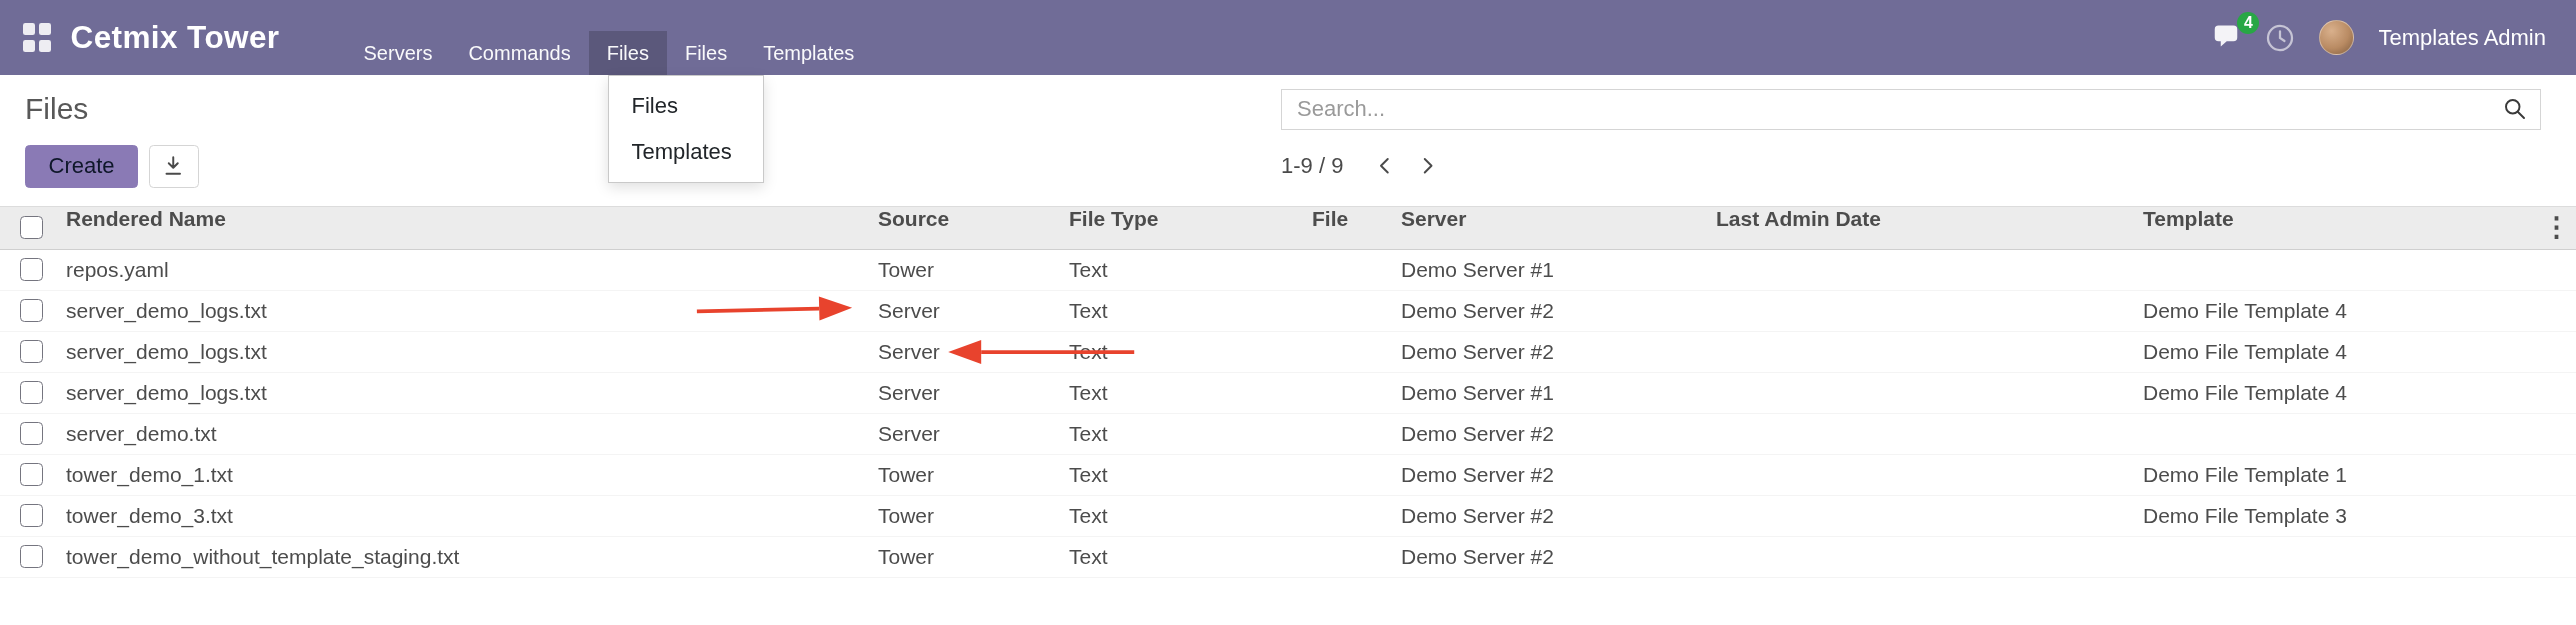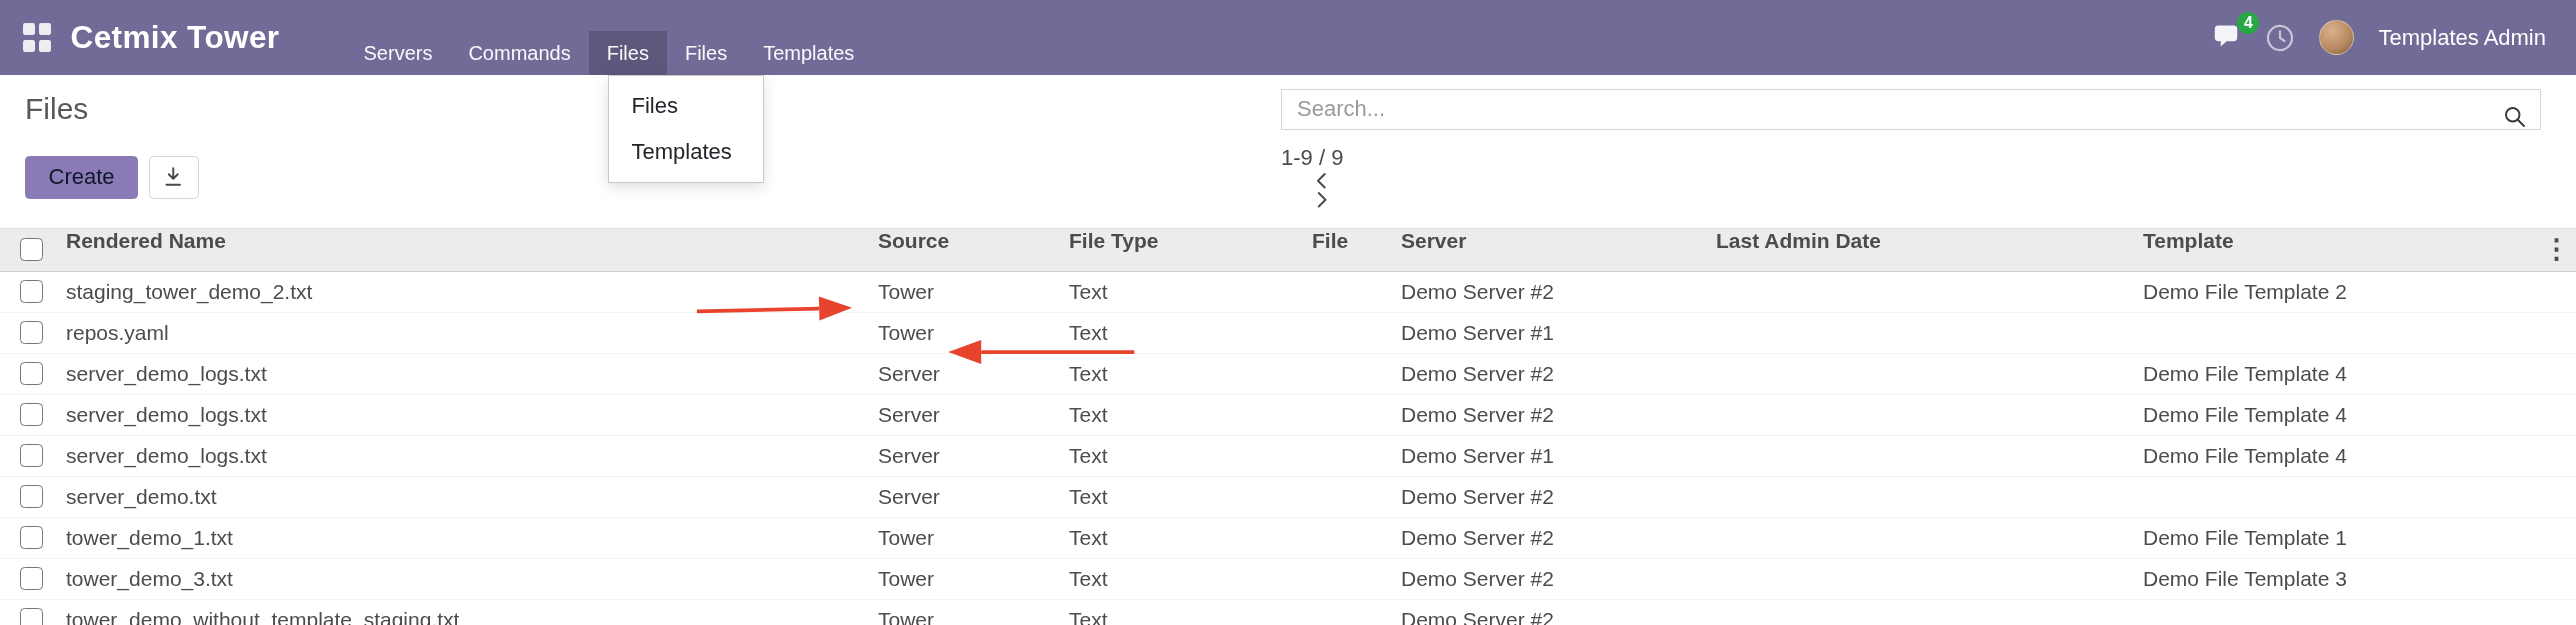--- a/index.html
+++ b/index.html
@@ -66,21 +66,21 @@
     font-size:22px;color:#212529;text-decoration:none;
     padding:9.8px 25.5px 9.8px 22.5px;cursor:pointer;white-space:nowrap;
   }
 
   
   .control-panel{padding:12px 35px 18px 25px;}
   .cp-row1{display:flex;justify-content:space-between;align-items:center;height:44px;}
   .page-title{font-size:30px;font-weight:400;color:#585858;}
   .search-box{
     width:1260px;height:41px;background:#fff;
-    border:0.8px solid #d5d5d5;display:flex;align-items:flex-end;
+    border:0.8px solid #d5d5d5;display:flex;align-items:center;
   }
   .search-box input{
     flex:1;height:100%;border:none;outline:none;
     font-family:"Liberation Sans", sans-serif;
     font-size:22px;color:#333;padding:0 15px;background:transparent;
   }
   .search-box input::placeholder{color:#9a9a9a;}
   .search-btn{border:none;background:none;padding:0 13.5px;cursor:pointer;display:flex;align-items:center;}
 
   .cp-row2{display:flex;justify-content:space-between;align-items:center;margin-top:13.5px;}
@@ -88,21 +88,21 @@
   .btn{
     height:43px;border-radius:4.5px;font-family:"Liberation Sans", sans-serif;
     font-size:22px;cursor:pointer;display:flex;align-items:center;
   }
   .btn-create{background:var(--accent);border:0.8px solid var(--accent);color:#0f172a;padding:0 22.5px;}
   .btn-export{width:50px;justify-content:center;background:#fff;border:0.8px solid #d5d5d5;color:#4a4a4a;}
   .right-ctrls{width:1260px;display:flex;justify-content:space-between;align-items:center;}
   .filter-group{display:flex;gap:10.5px;}
   .btn-light{background:#fff;border:0.8px solid #d5d5d5;color:#333;padding:0 18px;gap:9px;}
   .icon-star::before{content:"★";font-size:19px;color:#4f4f4f;line-height:1;}
-  .pager{display:flex;align-items:center;flex-direction:column;}
+  .pager{display:flex;align-items:center;}
   .pager-value{font-size:22px;color:#4a4a4a;margin-right:19.5px;}
   .pager-btn{background:none;border:none;padding:0 12px;cursor:pointer;display:flex;align-items:center;}
 
   
   table{width:2576px;border-collapse:collapse;table-layout:fixed;}
   thead th{
     background:#ececec;height:40px;
     border-top:0.8px solid #dcdcdc;border-bottom:0.8px solid #cfcfcf;
     font-size:21px;font-weight:700;color:#4c4c4c;
     text-align:left;padding:0 6px 18px 3px;white-space:nowrap;overflow:hidden;
@@ -232,33 +232,20 @@
       <th class="dots-cell">
         <span class="icon-dots"></span>
       </th>
     </tr>
   </thead>
   <tbody>
       <tr>
         <td class="cb-cell">
           <div class="cb"></div>
         </td>
-        <td>staging_tower_demo_2.txt</td>
-        <td>Tower</td>
-        <td>Text</td>
-        <td></td>
-        <td>Demo Server #2</td>
-        <td></td>
-        <td>Demo File Template 2</td>
-        <td></td>
-      </tr>
-      <tr>
-        <td class="cb-cell">
-          <div class="cb"></div>
-        </td>
         <td>repos.yaml</td>
         <td>Tower</td>
         <td>Text</td>
         <td></td>
         <td>Demo Server #1</td>
         <td></td>
         <td></td>
         <td></td>
       </tr>
       <tr>

